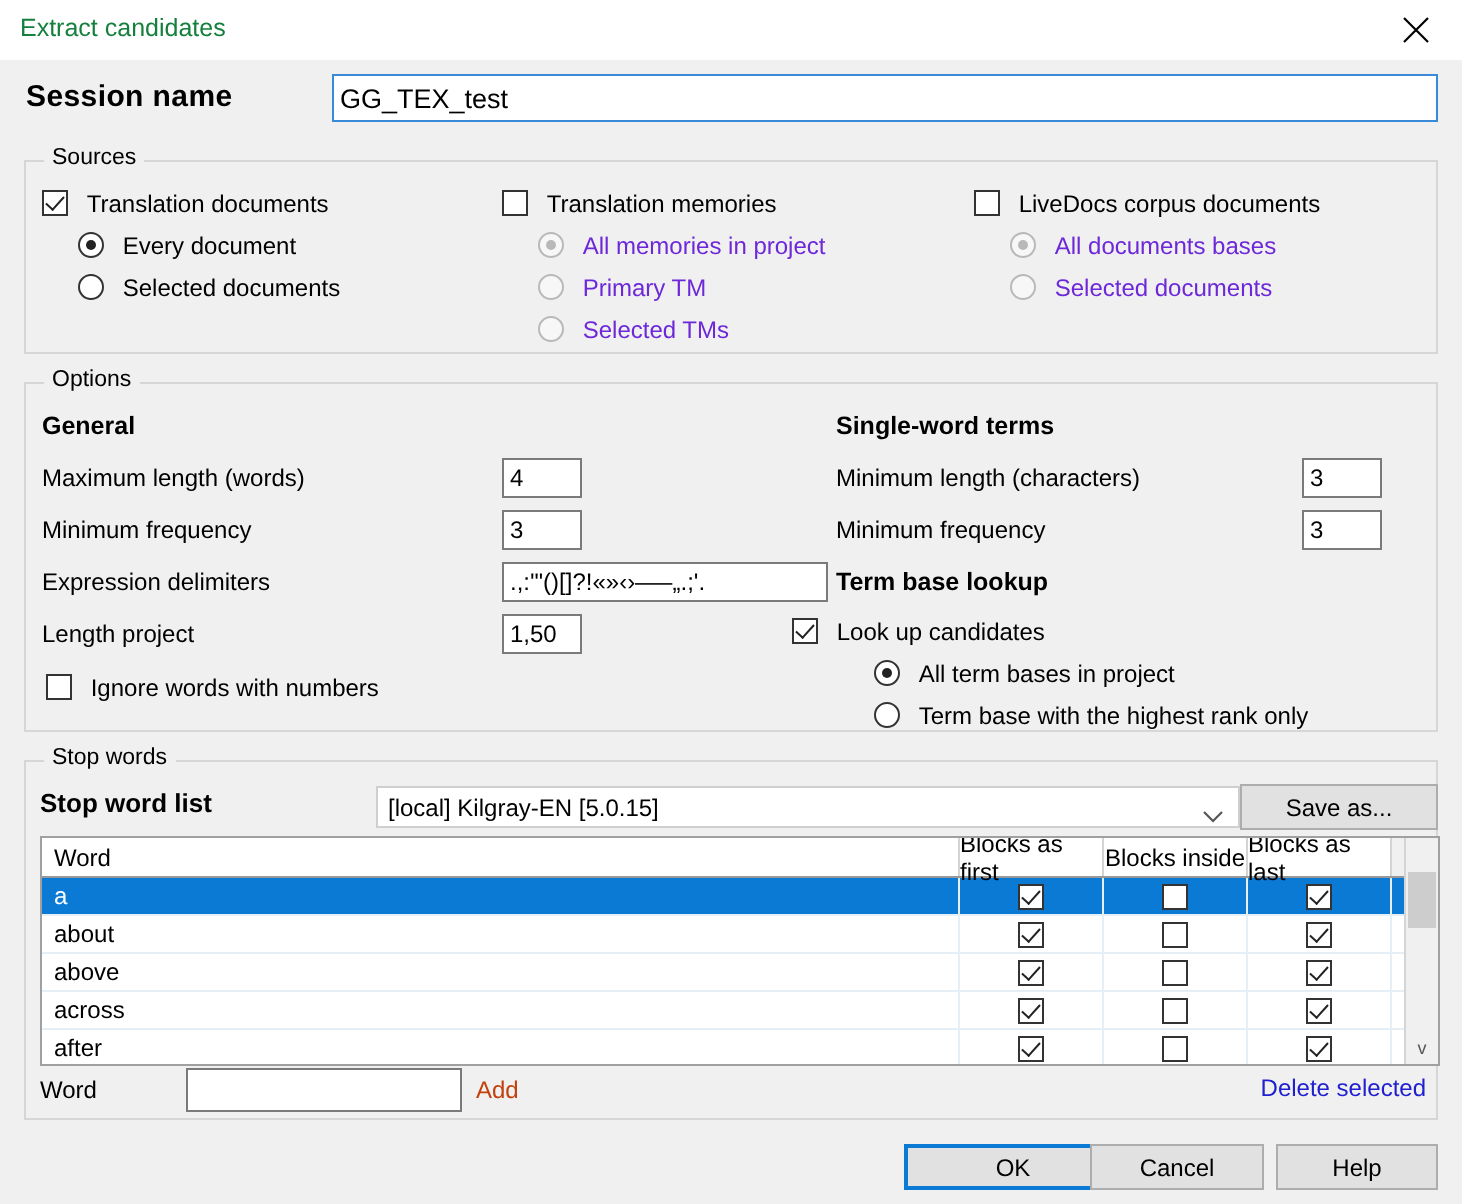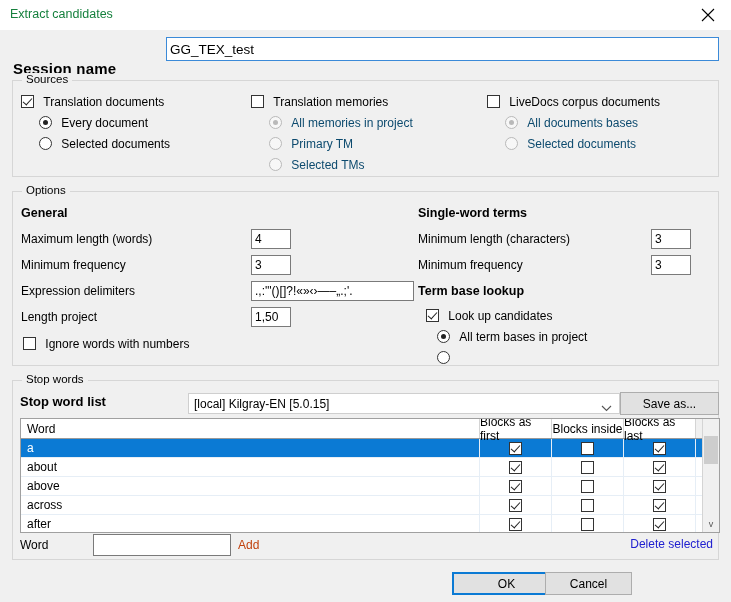--- a/index.html
+++ b/index.html
@@ -26,21 +26,21 @@
   .close-btn {
     position: absolute; right: 0; top: 0; width: 46px; height: 30px;
     display: flex; align-items: center; justify-content: center;
     cursor: default;
   }
   .close-btn svg { display: block; }
 
   
   .session-label {
     position: absolute; left: 13px; top: 40px;
-    font-size: 15px; font-weight: bold; letter-spacing: .2px; margin-top: 20px;
+    font-size: 15px; font-weight: bold; letter-spacing: .2px;
   }
   .session-input {
     position: absolute; left: 166px; top: 37px; width: 553px; height: 24px;
     border: 1px solid #3b8ad8; background: #fff;
     font-family: "Liberation Sans", sans-serif; font-size: 13.5px;
     padding: 0 3px; color: #000; outline: none;
   }
 
   
   .group {
@@ -69,21 +69,21 @@
     display: inline-block; width: 13px; height: 13px; border-radius: 50%;
     border: 1px solid #333; background: #fff; position: relative;
     vertical-align: -2px;
   }
   .rb.checked::after {
     content: ""; position: absolute; left: 3px; top: 3px;
     width: 5px; height: 5px; border-radius: 50%; background: #222;
   }
   .disabled .cb, .disabled .rb { border-color: #b9b9b9; background: #f7f7f7; }
   .disabled .rb.checked::after { background: #b9b9b9; }
-  .disabled .lbl { color: #0c4a6e; }
+  .disabled .lbl { color: #6d28d9; }
   .opt { position: absolute; white-space: nowrap; font-size: 12px; }
   .opt .lbl { margin-left: 6px; }
 
   
   .tinput {
     position: absolute; border: 1px solid #7a7a7a; background: #fff;
     font-family: "Liberation Sans", sans-serif; font-size: 12px;
     padding: 0 3px; color: #000; height: 20px; outline: none;
   }
   .sub-head { position: absolute; font-weight: bold; font-size: 12.5px; }
@@ -233,30 +233,31 @@
     <div class="sub-head" style="left:405px; top:14px;">Single-word terms</div>
 
     <div class="flabel" style="left:405px; top:40px;">Minimum length (characters)</div>
     <input class="tinput" style="left: 638px; top: 37px; width: 40px;" value="3">
 
     <div class="flabel" style="left:405px; top:66px;">Minimum frequency</div>
     <input class="tinput" style="left: 638px; top: 63px; width: 40px;" value="3">
 
     <div class="sub-head" style="left:405px; top:92px;">Term base lookup</div>
 
-    <div class="opt" style="left:413px; top:117px;">
+    <div class="opt" style="left:383px; top:117px;">
       <span class="cb checked"></span>
       <span class="lbl">Look up candidates</span>
     </div>
     <div class="opt" style="left:424px; top:138px;">
       <span class="rb checked"></span>
       <span class="lbl">All term bases in project</span>
     </div>
     <div class="opt" style="left:424px; top:159px;">
       <span class="rb"></span>
+      <span class="lbl">Term base with the highest rank only</span>
     </div>
   </div>
 
   <div class="group" id="grp-stop">
     <div class="legend">Stop words</div>
   </div>
 
   <div class="stop-head">Stop word list</div>
 
   <div class="combo">
@@ -346,14 +347,15 @@
     </div>
   </div>
 
   <div class="word-label">Word</div>
   <input class="tinput" id="word-input" value="" style="">
   <div class="add-label">Add</div>
   <div class="del-link">Delete selected</div>
 
   <div class="btn" id="btn-ok">OK</div>
   <div class="btn" id="btn-cancel">Cancel</div>
+  <div class="btn" id="btn-help">Help</div>
 
 </div>
 
 </body></html>

